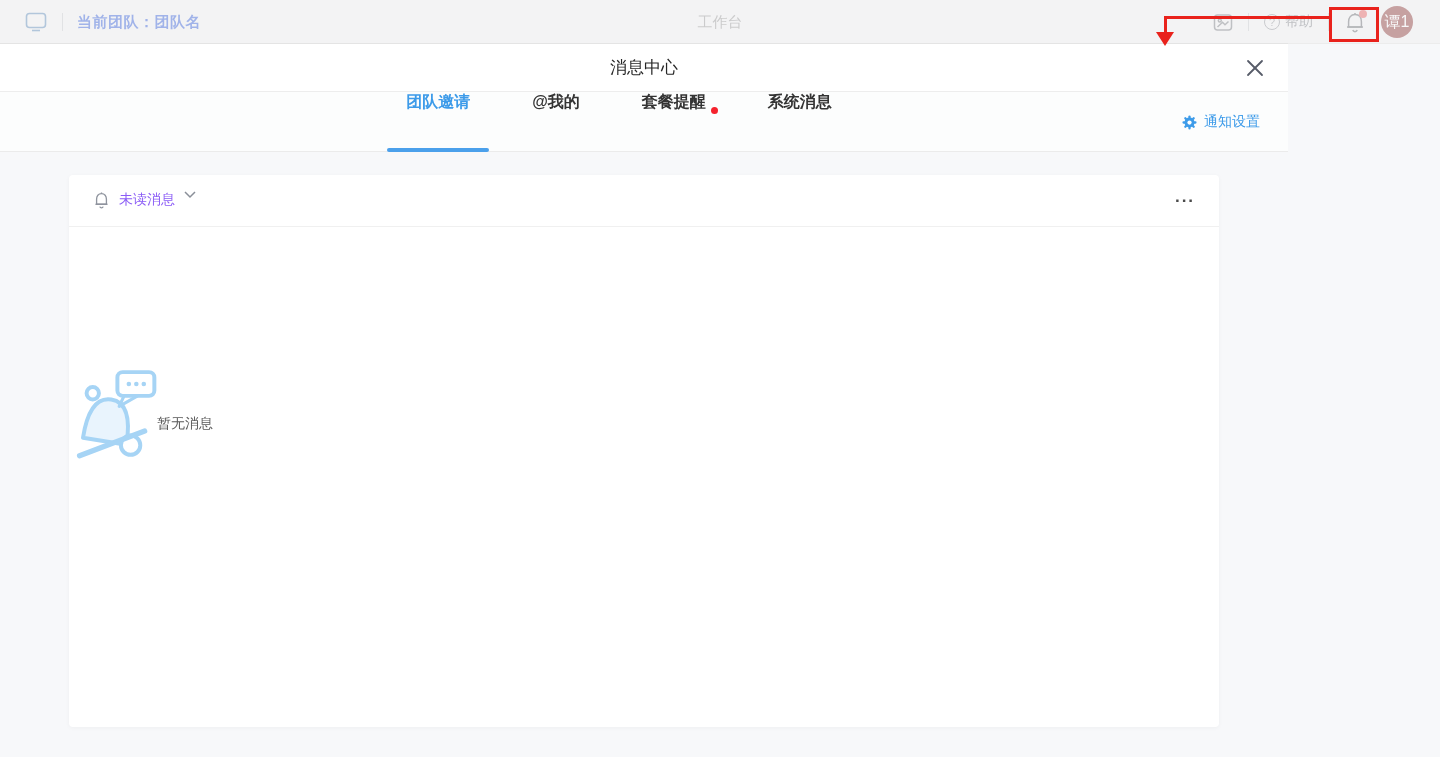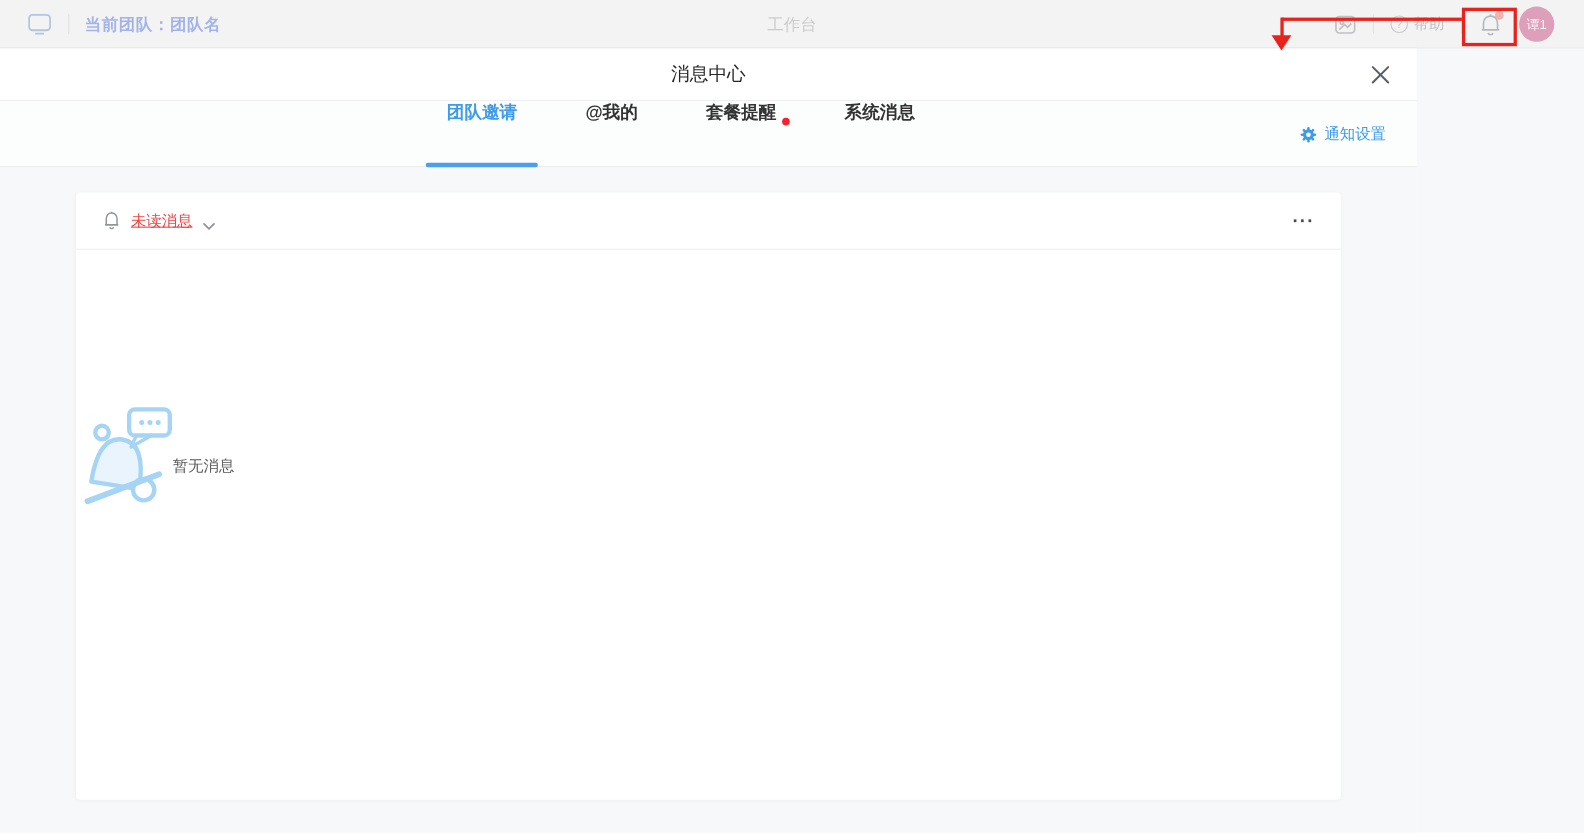--- a/index.html
+++ b/index.html
@@ -13,21 +13,21 @@
   .tb-left { position:absolute; left:24px; top:0; height:44px; display:flex; align-items:center; gap:14px; }
   .tb-divider { width:1px; height:18px; background:#9aa0a8; opacity:.55; }
   .team-label { font-size:15px; font-weight:700; color:#1d4ed8; letter-spacing:.5px; }
   .tb-center { position:absolute; left:0; right:0; top:0; height:44px; display:flex; align-items:center; justify-content:center; font-size:15px; color:#8c8c8c; }
   .tb-right { position:absolute; right:27px; top:0; height:44px; display:flex; align-items:center; gap:15px; }
   .help-group { display:flex; align-items:center; gap:5px; color:#6b6f76; font-size:14px; cursor:pointer; }
   .qcircle { width:16px; height:16px; border:1.4px solid #83878e; border-radius:50%; display:flex; align-items:center; justify-content:center; font-size:11px; color:#83878e; }
   .qcircle::before { content:"?"; }
   .bell-wrap { position:relative; width:22px; height:24px; cursor:pointer; }
   .bell-dot { position:absolute; top:0; right:-1px; width:8px; height:8px; border-radius:50%; background:#e84c4c; }
-  .avatar { width:32px; height:32px; border-radius:50%; background:#be185d; color:#fff; font-size:12px; display:flex; align-items:center; justify-content:center; cursor:pointer; }
+  .avatar { width:32px; height:32px; border-radius:50%; background:#7f1d1d; color:#fff; font-size:16px; display:flex; align-items:center; justify-content:center; cursor:pointer; }
 
   
   .anno { position:absolute; z-index:60; }
   .anno-rect { left:1329px; top:7px; width:50px; height:35px; border:3px solid #E9221C; }
   .anno-hline { left:1165px; top:16px; width:164px; height:3px; background:#E9221C; }
   .anno-vline { left:1164px; top:16px; width:3px; height:17px; background:#E9221C; }
   .anno-head { left:1156px; top:32px; width:0; height:0; border-left:9px solid transparent; border-right:9px solid transparent; border-top:14px solid #E9221C; }
 
   
   .dialog { position:absolute; top:44px; left:0; width:1288px; height:713px; background:#fff; box-shadow:0 -1px 0 rgba(0,0,0,.03); }
@@ -39,21 +39,21 @@
   .tabs { position:absolute; left:0; right:0; top:0; height:60px; display:flex; justify-content:center; gap:24px; padding-right:50px; }
   .tab { position:relative; display:flex; align-items:flex-start; padding:0 19px; font-size:16px; color:#333; cursor:pointer;font-weight:bold; }
   .tab.active { color:#3D9BE9; }
   .tab.active::after { content:""; position:absolute; left:0; right:0; bottom:0; height:4px; border-radius:2px; background:#4BA0EB; }
   .tab .dot { position:absolute; top:15px; right:7px; width:7px; height:7px; border-radius:50%; background:#F5222D; }
   .settings-link { position:absolute; right:28px; top:0; height:60px; display:flex; align-items:center; gap:6px; color:#3D9BE9; font-size:14px; cursor:pointer; }
 
   .dlg-body { height:605px; background:#f7f8fa; overflow:hidden; }
   .card { width:1150px; height:552px; margin:23px auto 0; background:#fff; border-radius:4px; box-shadow:0 1px 4px rgba(0,0,0,.04); }
   .card-header { height:52px; display:flex; align-items:center; justify-content:space-between; padding:0 24px; border-bottom:1px solid #f0f0f0; }
-  .filter { display:flex; align-items:flex-end; gap:9px; font-size:14px; color:#ef4444; cursor:pointer;text-decoration:underline; }
+  .filter { display:flex; align-items:flex-start; gap:9px; font-size:14px; color:#8b5cf6; cursor:pointer; }
   .more-btn { font-size:17px; font-weight:700; color:#4a4a4a; letter-spacing:1px; cursor:pointer; line-height:10px; }
   .card-body { height:500px; }
   .empty { display:flex; flex-direction:row; align-items:center; padding-top:142px; }
   .empty-text { margin-top:14px; font-size:14px; color:#595959; }
 
   .icon { display:inline-flex; align-items:center; justify-content:center; }
 </style>
 </head>
 <body>
 

